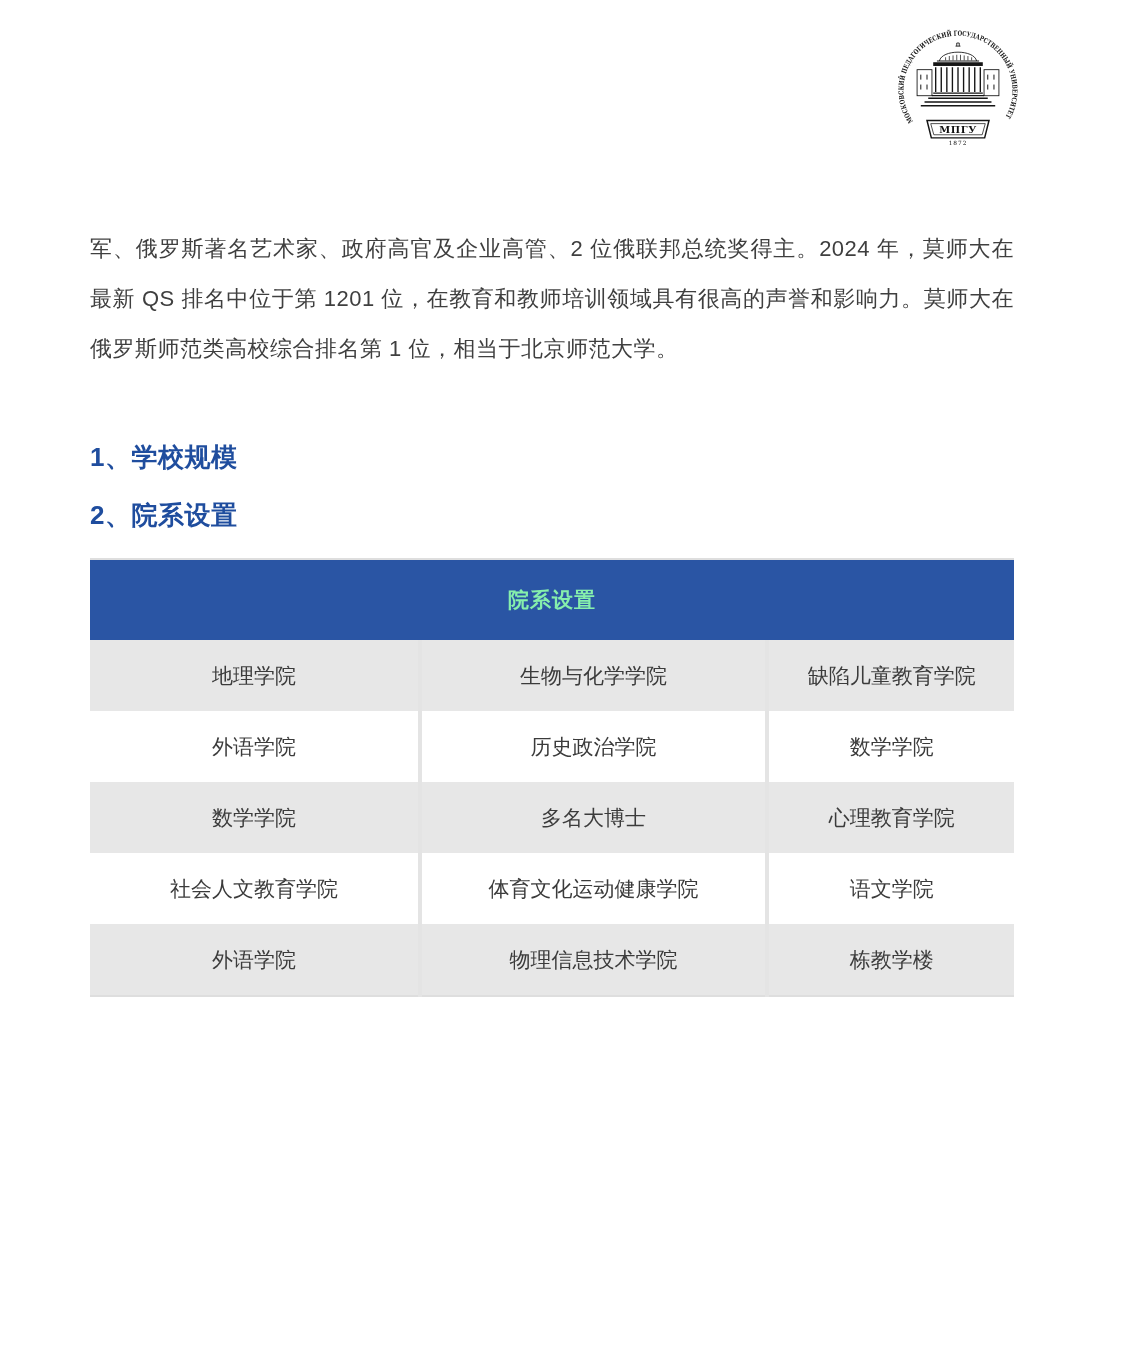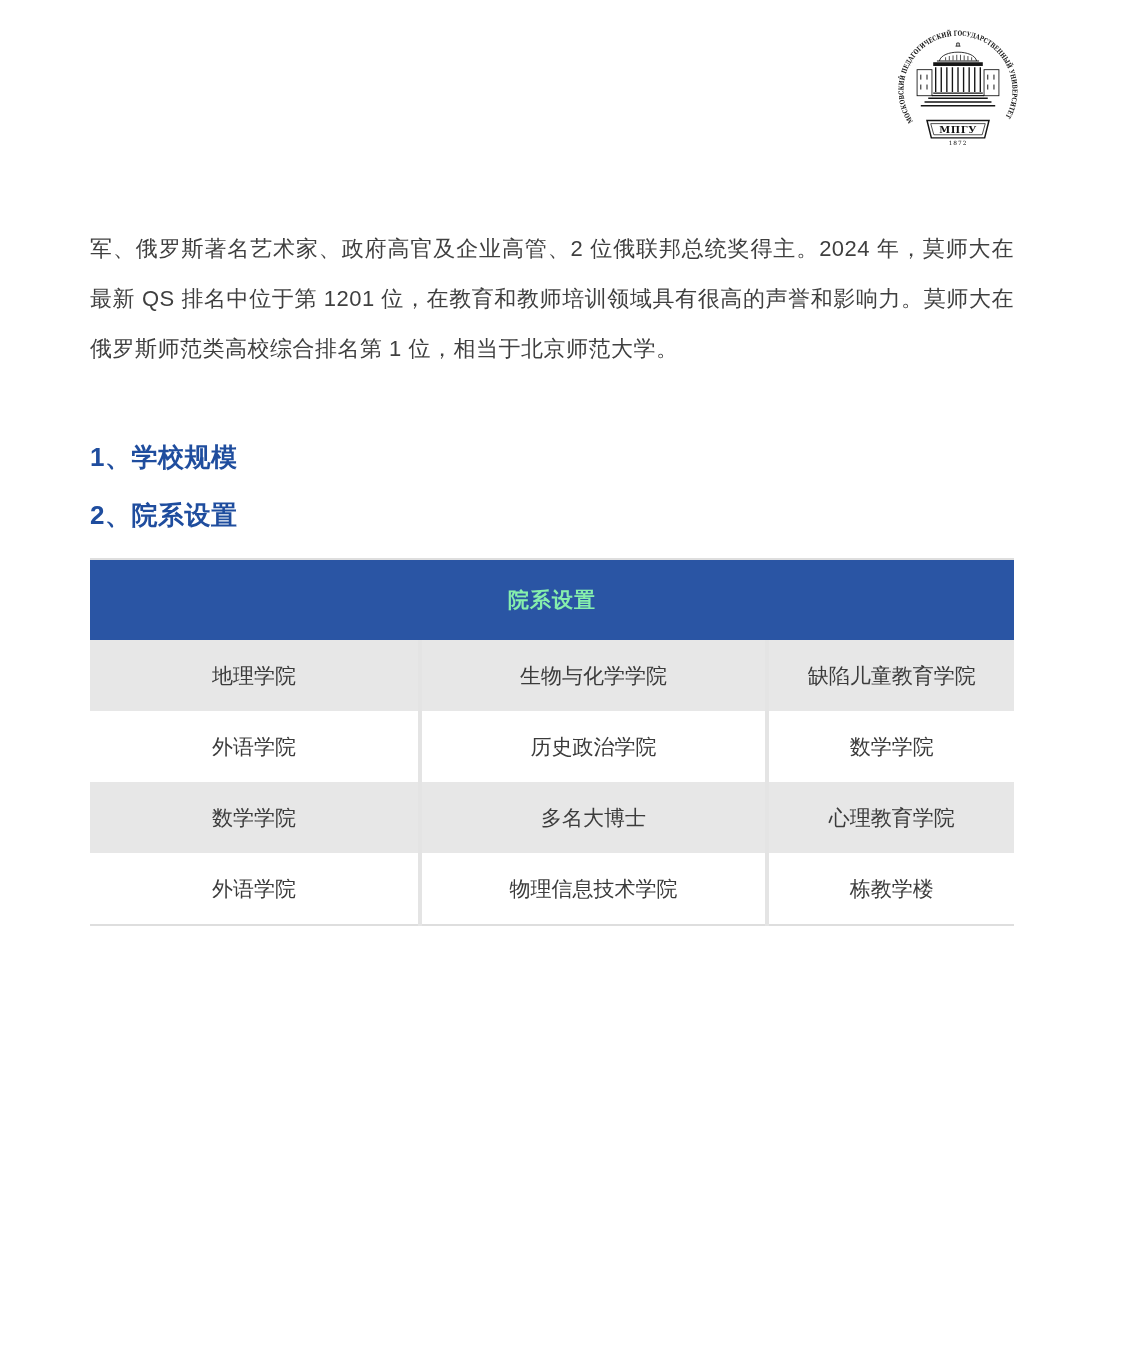--- a/index.html
+++ b/index.html
@@ -162,20 +162,25 @@
             <td>外语学院</td>
             <td class="mid">历史政治学院</td>
             <td>数学学院</td>
           </tr>
           <tr>
             <td>数学学院</td>
             <td class="mid">多名大博士</td>
             <td>心理教育学院</td>
           </tr>
           <tr>
+            <td>社会人文教育学院</td>
+            <td class="mid">体育文化运动健康学院</td>
+            <td>语文学院</td>
+          </tr>
+          <tr>
             <td>外语学院</td>
             <td class="mid">物理信息技术学院</td>
             <td>栋教学楼</td>
           </tr>
         </tbody>
     </table>
 
   </div>
 </div>
 

